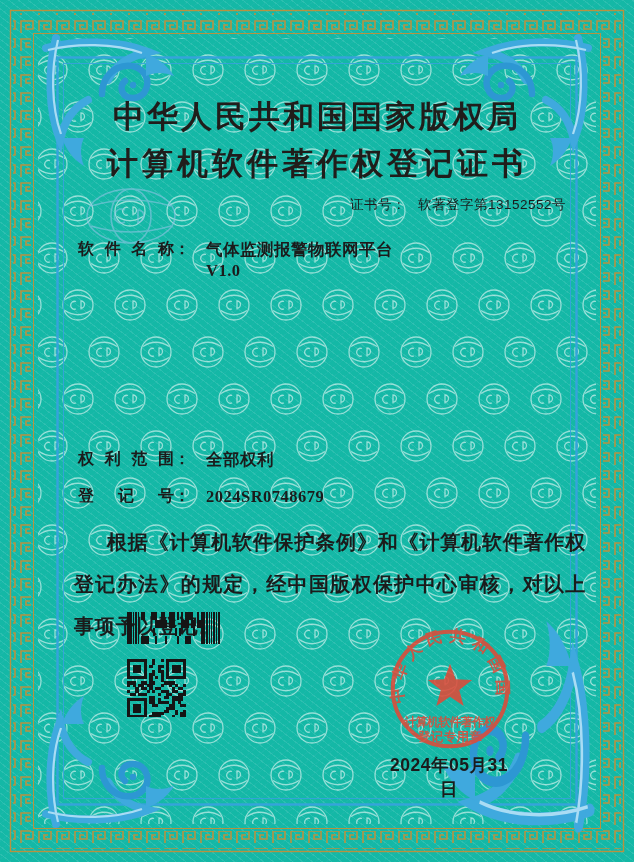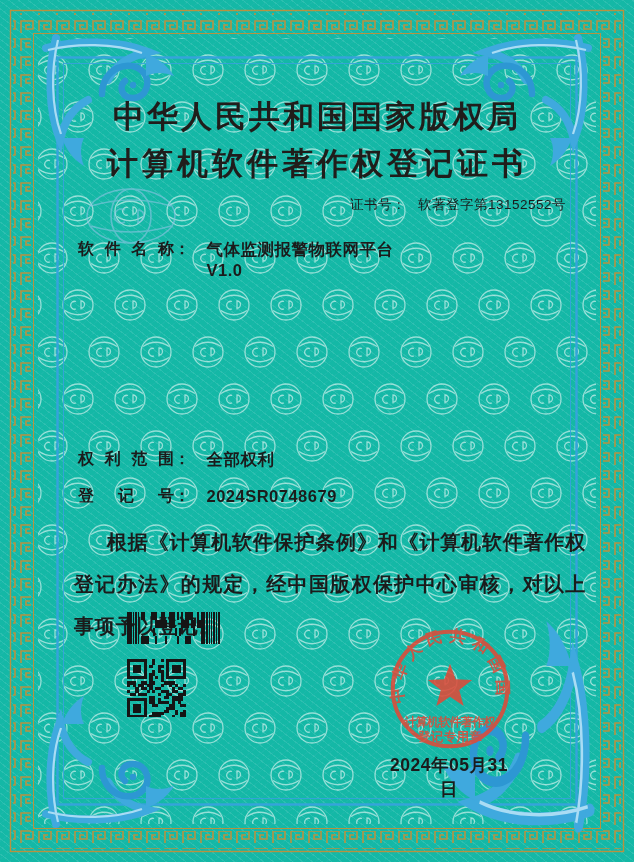--- a/index.html
+++ b/index.html
@@ -29,21 +29,21 @@
   }
   .title1{top:99px;letter-spacing:3px;}
   .title2{top:146px;letter-spacing:4px;}
 
   .certno{
     position:absolute;top:196px;right:68px;
     font-size:13.5px;font-weight:400;letter-spacing:.5px;
   }
   .certno .lbl{margin-right:12px;}
 
-  .field-row{position:absolute;left:78px;white-space:nowrap;}
+  .field-row{position:absolute;left:78px;white-space:nowrap;font-family:Liberation Serif, serif;}
   .field-label{
     display:inline-block;width:96px;vertical-align:top;
     font-size:16px;font-weight:700;
     text-align:justify;text-align-last:justify;
   }
   .field-colon{font-size:16px;font-weight:700;}
   .field-value{
     display:inline-block;vertical-align:top;margin-left:12px;
     font-size:16.5px;font-weight:700;line-height:21px;letter-spacing:.5px;
   }

